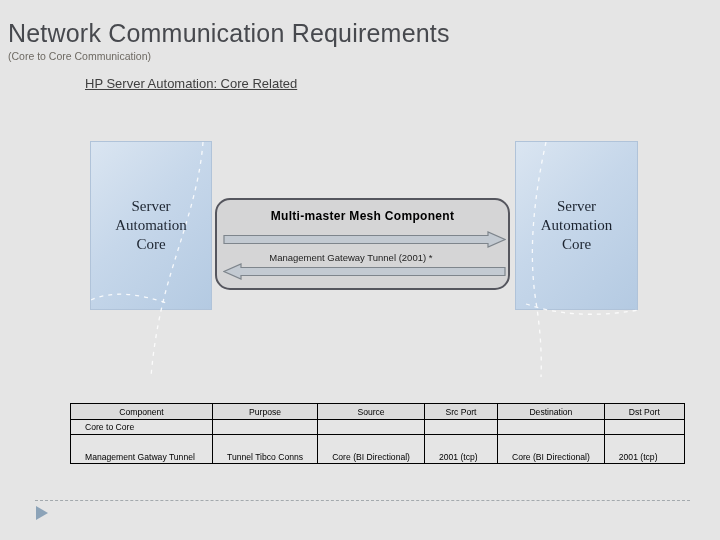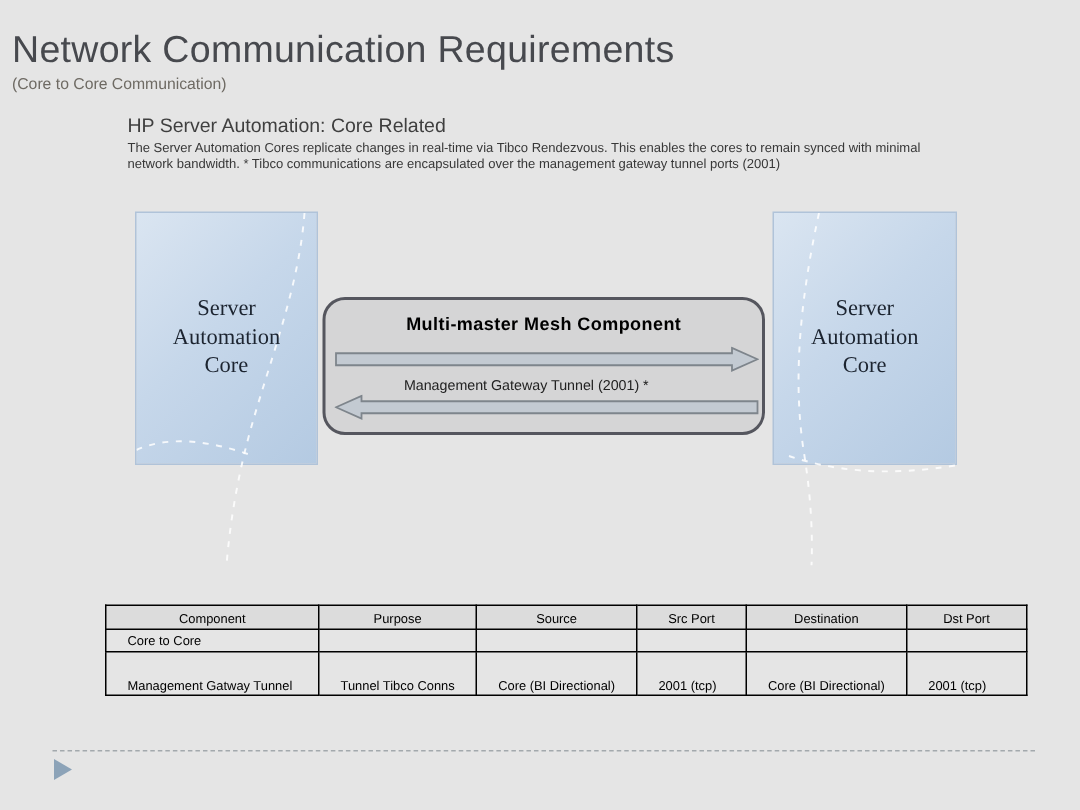--- a/index.html
+++ b/index.html
@@ -12,21 +12,21 @@
     position:absolute; left:8px; top:19px;
     font-size:25px; font-weight:400; color:#47494e; letter-spacing:0.2px;
     white-space:nowrap;
   }
   .slide-subtitle {
     position:absolute; left:8px; top:50px;
     font-size:10.5px; color:#6e6a63;
   }
   .section-heading {
     position:absolute; left:85px; top:76px;
-    font-size:13px; color:#3f3f3f;
+    font-size:13px; color:#3f3f3f;text-decoration:underline;
   }
   .body-text {
     position:absolute; left:85px; top:93px; width:534px;
     font-size:8.7px; line-height:11px; color:#383838;
   }
   
   .core-box {
     position:absolute; top:141px; height:169px;
     background:linear-gradient(135deg, #dae5f1 0%, #c6d7ea 45%, #b4cae2 100%);
     border:1px solid #b0c3d9;
@@ -86,21 +86,20 @@
 </style>
 </head>
 <body>
 
 <div class="slide">
 
   <div class="slide-title">Network Communication Requirements</div>
   <div class="slide-subtitle">(Core to Core Communication)</div>
 
   <div class="section-heading">HP Server Automation: Core Related</div>
-  <p class="body-text">The Server Automation Cores replicate changes in real-time via Tibco Rendezvous. This enables the cores to remain synced with minimal network bandwidth. * Tibco communications are encapsulated over the management gateway tunnel ports (2001)</p>
 
   <div class="core-box left">
     <svg class="deco" width="122" height="235" viewBox="0 0 122 235">
       <path d="M112,0 C108,55 84,110 72,160 C66,185 62,210 60,235" fill="none" stroke="#ffffff" stroke-width="1.3" stroke-dasharray="4 5" opacity="0.85"></path>
       <path d="M0,158 C22,148 50,152 78,162" fill="none" stroke="#ffffff" stroke-width="1.3" stroke-dasharray="4 5" opacity="0.85"></path>
     </svg>
     <span class="core-label">Server Automation Core</span>
   </div>
 
   <div class="mesh-box">

